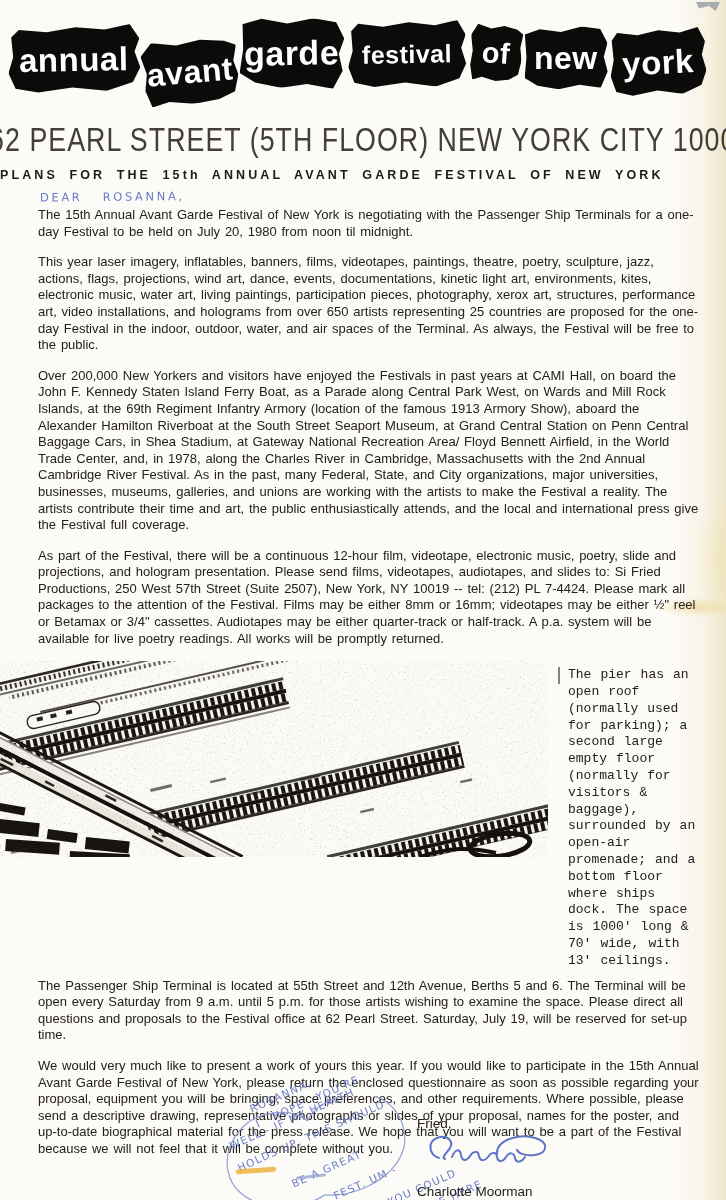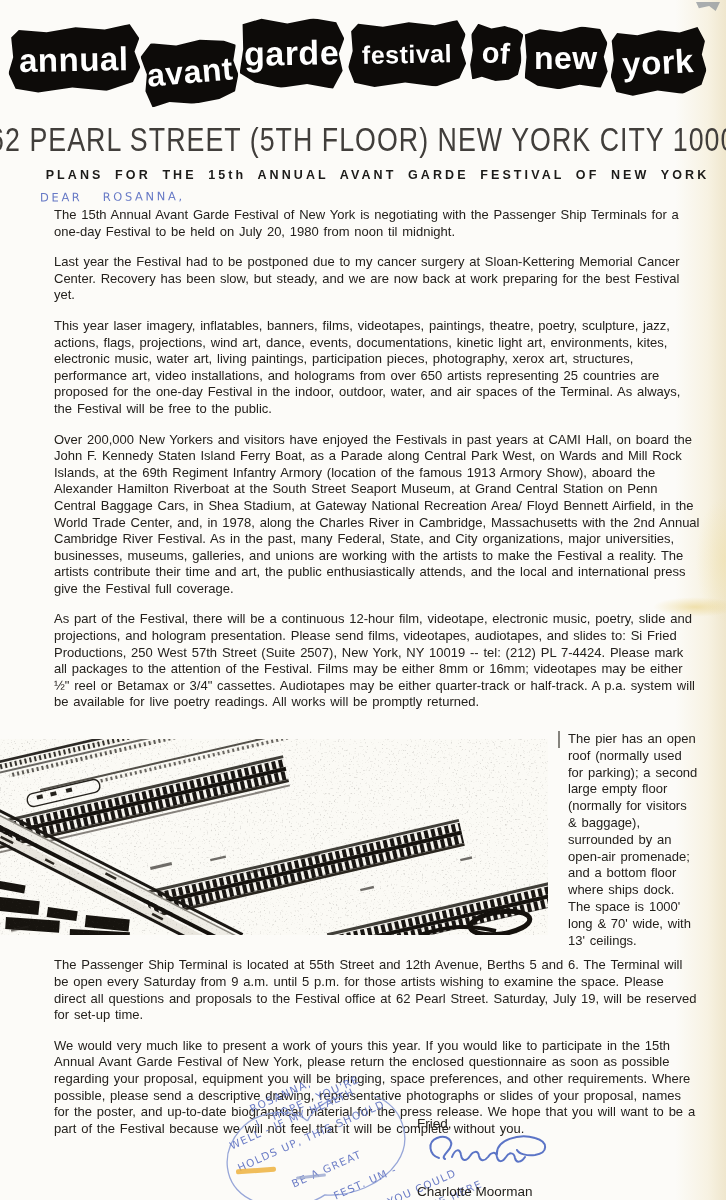--- a/index.html
+++ b/index.html
@@ -36,28 +36,28 @@
   .t5 span{font-size:29px;}
   .t6{left:524px;top:27px;width:84px;height:62px;transform:rotate(-2deg);
       clip-path:polygon(2% 10%,20% 2%,45% 8%,70% 0,92% 5%,100% 28%,95% 50%,99% 74%,90% 100%,65% 94%,40% 100%,15% 93%,0 80%,3% 46%);}
   .t6 span{font-size:32px;transform:rotate(2deg);}
   .t7{left:610px;top:29px;width:96px;height:66px;transform:rotate(-3deg);
       clip-path:polygon(3% 14%,9% 3%,30% 8%,52% 2%,74% 7%,93% 0,100% 22%,96% 42%,100% 66%,94% 88%,74% 100%,48% 93%,22% 99%,5% 92%,0 68%,4% 44%);}
   .t7 span{font-size:33px;}
   
   .address{margin-top:8px;text-align:center;font-size:26px;color:#413e3b;
     letter-spacing:1px;transform:scale(1.03,1.3);transform-origin:center top;white-space:nowrap;font-weight:400;}
-  .headline{margin-top:17px;text-align:center;font-size:12.5px;font-weight:700;
-    letter-spacing:3.1px;word-spacing:5px;color:#1c1b19;white-space:nowrap;padding-left:29px;}
+  .headline{margin-top:17px;font-size:12.5px;font-weight:700;
+    letter-spacing:3.1px;word-spacing:5px;color:#1c1b19;white-space:nowrap;}
   .salutation{margin:5px 0 0 40px;color:#5b6fc2;font-family:"DejaVu Sans",sans-serif;
     font-size:11.5px;letter-spacing:2.6px;word-spacing:14px;transform:rotate(-.6deg);opacity:.92;}
   
   .body{padding:6px 26px 0 38px;font-size:13px;line-height:16.6px;word-spacing:1.2px;}
-  .body p{margin:0 0 14px 16px;}
-  .pier-row{display:flex;align-items:center;margin:2px 0 8px -38px;}
+  .body p{margin:0 0 14px 0;}
+  .pier-row{display:flex;align-items:flex-start;margin:2px 0 8px -38px;font-family:Liberation Mono, monospace;}
   .pier-art{flex:none;display:block;}
   .pier-note{position:relative;width:168px;margin-left:8px;padding:6px 0 0 12px;line-height:16.8px;}
   .pier-note .tick{position:absolute;left:2px;top:6px;width:2px;height:17px;background:#85837d;}
   
   .footer{position:absolute;left:0;top:1088px;width:726px;height:112px;}
   .signoff{position:absolute;left:417px;top:28px;font-size:13.5px;line-height:15px;}
   .signature{display:block;margin:1px 0 0 4px;}
   .typed-name{margin-top:18px;}
   .phone{margin-top:3px;}
   .heart-note{position:absolute;left:0;top:0;width:726px;height:112px;
@@ -105,21 +105,20 @@
         <span>york</span>
       </div>
   </header>
 
   <div class="address">62 PEARL STREET (5TH FLOOR) NEW YORK CITY 10004</div>
   <div class="headline">PLANS FOR THE 15th ANNUAL AVANT GARDE FESTIVAL OF NEW YORK</div>
   <div class="salutation">DEAR ROSANNA,</div>
 
   <main class="body">
     <p>The 15th Annual Avant Garde Festival of New York is negotiating with the Passenger Ship Terminals for a one-day Festival to be held on July 20, 1980 from noon til midnight.</p>
-    <p>Last year the Festival had to be postponed due to my cancer surgery at Sloan-Kettering Memorial Cancer Center.  Recovery has been slow, but steady, and we are now back at work preparing for the best Festival yet.</p>
     <p>This year laser imagery, inflatables, banners, films, videotapes, paintings, theatre, poetry, sculpture, jazz, actions, flags, projections, wind art, dance, events, documentations, kinetic light art, environments, kites, electronic music, water art, living paintings, participation pieces, photography, xerox art, structures, performance art, video installations, and holograms from over 650 artists representing 25 countries are proposed for the one-day Festival in the indoor, outdoor, water, and air spaces of the Terminal.  As always, the Festival will be free to the public.</p>
     <p>Over 200,000 New Yorkers and visitors have enjoyed the Festivals in past years at CAMI Hall, on board the John F. Kennedy Staten Island Ferry Boat, as a Parade along Central Park West, on Wards and Mill Rock Islands, at the 69th Regiment Infantry Armory (location of the famous 1913 Armory Show), aboard the Alexander Hamilton Riverboat at the South Street Seaport Museum, at Grand Central Station on Penn Central Baggage Cars, in Shea Stadium, at Gateway National Recreation Area/ Floyd Bennett Airfield, in the World Trade Center, and, in 1978, along the Charles River in Cambridge, Massachusetts with the 2nd Annual Cambridge River Festival.  As in the past, many Federal, State, and City organizations, major universities, businesses, museums, galleries, and unions are working with the artists to make the Festival a reality.  The artists contribute their time and art, the public enthusiastically attends, and the local and international press give the Festival full coverage.</p>
     <p>As part of the Festival, there will be a continuous 12-hour film, videotape, electronic music, poetry, slide and projections, and hologram presentation.  Please send films, videotapes, audiotapes, and slides to:  Si Fried Productions, 250 West 57th Street (Suite 2507), New York, NY 10019 -- tel: (212) PL 7-4424. Please mark all packages to the attention of the Festival.  Films may be either 8mm or 16mm; videotapes may be either ½" reel or Betamax or 3/4" cassettes.  Audiotapes may be either quarter-track or half-track. A p.a. system will be available for live poetry readings.  All works will be promptly returned.</p>
 
     <section class="pier-row">
       <svg class="pier-art" width="548" height="196" viewBox="0 0 548 196">
         <defs>
           <pattern id="ph" width="7" height="12" patternUnits="userSpaceOnUse">
             <rect width="7" height="12" fill="#181512"></rect>
             <rect x="2" y="1.5" width="3" height="9" fill="#f6f4ee"></rect>

